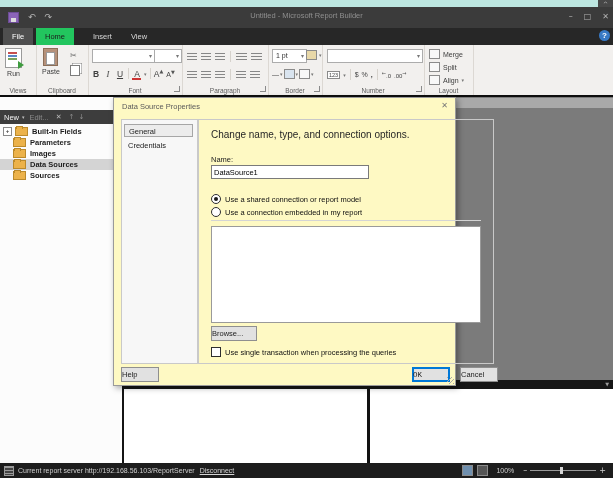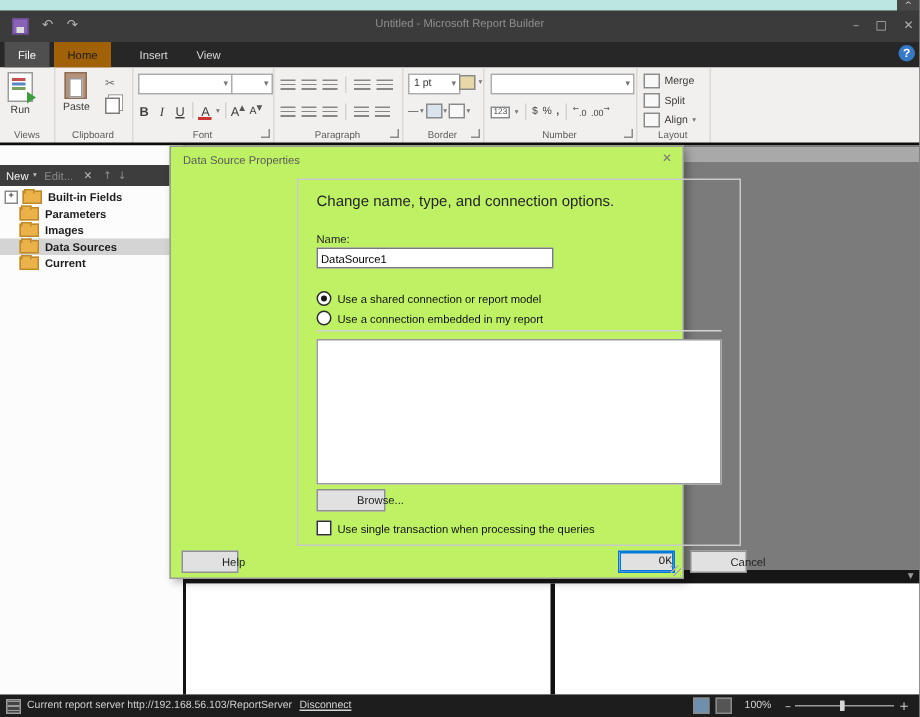--- a/index.html
+++ b/index.html
@@ -17,21 +17,21 @@
   .qat{position:absolute;left:8px;top:3px;display:flex;gap:9px;align-items:center;height:14px;}
   .floppy{width:9px;height:9px;background:#8a63b8;border:1px solid #6d4d96;position:relative;}
   .floppy:after{content:"";position:absolute;left:2px;bottom:0;width:5px;height:4px;background:#ddd;}
   .qat .g{color:#b5b5b5;font-size:9px;line-height:10px;}
   .title-text{left:0;top:4px;width:613px;text-align:center;color:#8f8f8f;font-size:7.5px;}
   .winctl{position:absolute;top:3px;right:4px;display:flex;gap:11px;color:#b2b2b2;font-size:8px;line-height:14px;}
   
   .tabstrip{left:0;top:28px;width:613px;height:17px;background:#272727;}
   .tab{position:absolute;top:0;height:28px;line-height:17px;padding:0 9px;color:#d9d9d9;font-size:7.5px;}
   .tab.file{left:3px;background:#4f4f4f;color:#fff;}
-  .tab.home{left:36px;background:#a16207;color:#1c1c1c;}
+  .tab.home{left:36px;background:#22c55e;color:#1c1c1c;}
   .tab.insert{left:84px;}
   .tab.view{left:122px;}
   .help-circle{position:absolute;right:3px;top:2px;width:11px;height:11px;border-radius:50%;
     background:#3779c4;color:#fff;font-size:8px;font-weight:bold;text-align:center;line-height:11px;}
   
   .ribbon{left:0;top:45px;width:613px;height:50px;background:#f2f0ee;}
   .rgroup{position:absolute;top:0;height:50px;border-right:1px solid #dcd8d3;}
   .glabel{position:absolute;bottom:1px;left:0;width:100%;text-align:center;font-size:6.5px;color:#5c5c5c;}
   .launcher{position:absolute;right:2px;bottom:3px;width:5px;height:5px;
     border-right:1px solid #8a8a8a;border-bottom:1px solid #8a8a8a;}
@@ -79,39 +79,39 @@
   .folder:before{content:"";position:absolute;left:0;top:-2px;width:5px;height:2px;background:#ecb24a;border:1px solid #bb8a2c;border-bottom:none;}
   .trow .lbl{margin-left:4px;color:#1d1d1d;}
   
   .surface{left:122px;top:97px;width:491px;height:366px;background:#7b7b7b;border-left:2px solid #141414;box-sizing:border-box;}
   .ruler{position:absolute;left:0;top:1px;width:100%;height:10px;background:#a9a9a9;}
   .grp-strip{position:absolute;left:0;top:283px;width:100%;height:9px;background:#161616;color:#9a9a9a;}
   .grp-strip .pc{position:absolute;right:4px;top:0;font-size:5px;line-height:9px;}
   .grp-panes{position:absolute;left:0;top:292px;width:100%;height:74px;background:#fff;}
   .grp-div{position:absolute;left:243px;top:0;width:3px;height:74px;background:#111;}
   
-  .dialog{left:113px;top:97px;width:343px;height:289px;background:#bef264;border:1px solid #9a9a9a;
+  .dialog{left:113px;top:97px;width:343px;height:289px;background:#fef9c3;border:1px solid #9a9a9a;
     box-shadow:2px 2px 6px rgba(0,0,0,.35);z-index:50;box-sizing:border-box;}
   .dlg-title{position:absolute;left:8px;top:4px;color:#5a5a5a;font-size:7.5px;}
   .dlg-close{position:absolute;right:7px;top:3px;color:#777;font-size:8px;}
   .dlg-nav{position:absolute;left:7px;top:21px;width:75px;height:243px;border:1px solid #c9c9c9;background:#f7f7f7;}
   .nav-item{position:absolute;left:2px;width:69px;height:13px;line-height:13px;padding-left:4px;color:#222;box-sizing:border-box;}
   .nav-item.sel{background:#ececec;border:1px solid #a6a6a6;}
   .dlg-content{position:absolute;left:84px;top:21px;width:294px;height:243px;border:1px solid #c9c9c9;}
   .heading{position:absolute;left:12px;top:9px;font-size:10px;color:#262626;}
   .flabel{position:absolute;left:12px;color:#222;}
   .tinput{position:absolute;left:12px;top:45px;width:152px;height:12px;border:1px solid #7a7a7a;
     background:#fff;font-family:"Liberation Sans",sans-serif;font-size:7.5px;padding:0 2px;}
   .radio-row{position:absolute;left:12px;display:flex;align-items:center;gap:4px;color:#111;}
   .radio{width:8px;height:8px;border:1px solid #2e2e2e;border-radius:50%;background:#fff;position:relative;}
   .radio.sel:after{content:"";position:absolute;left:1.5px;top:1.5px;width:4px;height:4px;border-radius:50%;background:#1a1a1a;}
   .hline{position:absolute;left:12px;right:12px;top:100px;height:1px;background:#d4d4d4;}
   .listbox{position:absolute;left:12px;top:106px;width:268px;height:95px;background:#fff;border:1px solid #9a9a9a;}
   .btn{position:absolute;height:15px;background:#e1e1e1;border:1px solid #8f8f8f;
-    font-size:7.5px;color:#222;text-align:left;line-height:14px;box-sizing:border-box;padding-left:26px;}
+    font-size:7.5px;color:#222;text-align:left;line-height:14px;box-sizing:border-box;}
   .btn.disabled{background:#dcdcdc;border-color:#bdbdbd;color:#9a9a9a;}
   .btn.default{border:1px solid #0078d7;box-shadow:0 0 0 1px #0078d7 inset;font-family:Liberation Mono, monospace;}
   .check-row{position:absolute;left:12px;display:flex;align-items:center;gap:4px;color:#111;}
   .checkbox{width:8px;height:8px;border:1px solid #2e2e2e;background:#fff;}
   .grip{position:absolute;right:1px;bottom:1px;width:7px;height:7px;
     background:repeating-linear-gradient(135deg,#aaa 0 1px,transparent 1px 3px);}
   
   .statusbar{left:0;top:463px;width:613px;height:15px;background:#1d1d1d;display:flex;align-items:center;
     color:#cfcfcf;font-size:7px;padding:0 4px;box-sizing:border-box;}
   .srv-icon{width:8px;height:8px;border:1px solid #9a9a9a;background:#444;margin-right:4px;
@@ -317,29 +317,33 @@
         <span class="lbl">Images</span>
       </div>
       <div class="trow sel" style="top:35px;">
         <span style="width:10px;"></span>
         <span class="folder"></span>
         <span class="lbl">Data Sources</span>
       </div>
       <div class="trow" style="top:46px;">
         <span style="width:10px;"></span>
         <span class="folder"></span>
-        <span class="lbl">Current</span>
+        <span class="lbl">Sources</span>
       </div>
     </div>
   </div>
 
   <div class="abs dialog">
     <div class="dlg-title">Data Source Properties</div>
     <div class="dlg-close glyph">✕</div>
 
+    <div class="dlg-nav">
+      <div class="nav-item sel" style="top:4px;">General</div>
+      <div class="nav-item" style="top:19px;">Credentials</div>
+    </div>
 
     <div class="dlg-content">
       <div class="heading">Change name, type, and connection options.</div>
       <div class="flabel" style="top:35px;">Name:</div>
       <input class="tinput" type="text" value="DataSource1" style="">
       <div class="radio-row" style="top:74px;">
         <span class="radio sel"></span>
         <span>Use a shared connection or report model</span>
       </div>
       <div class="radio-row" style="top:87px;">

